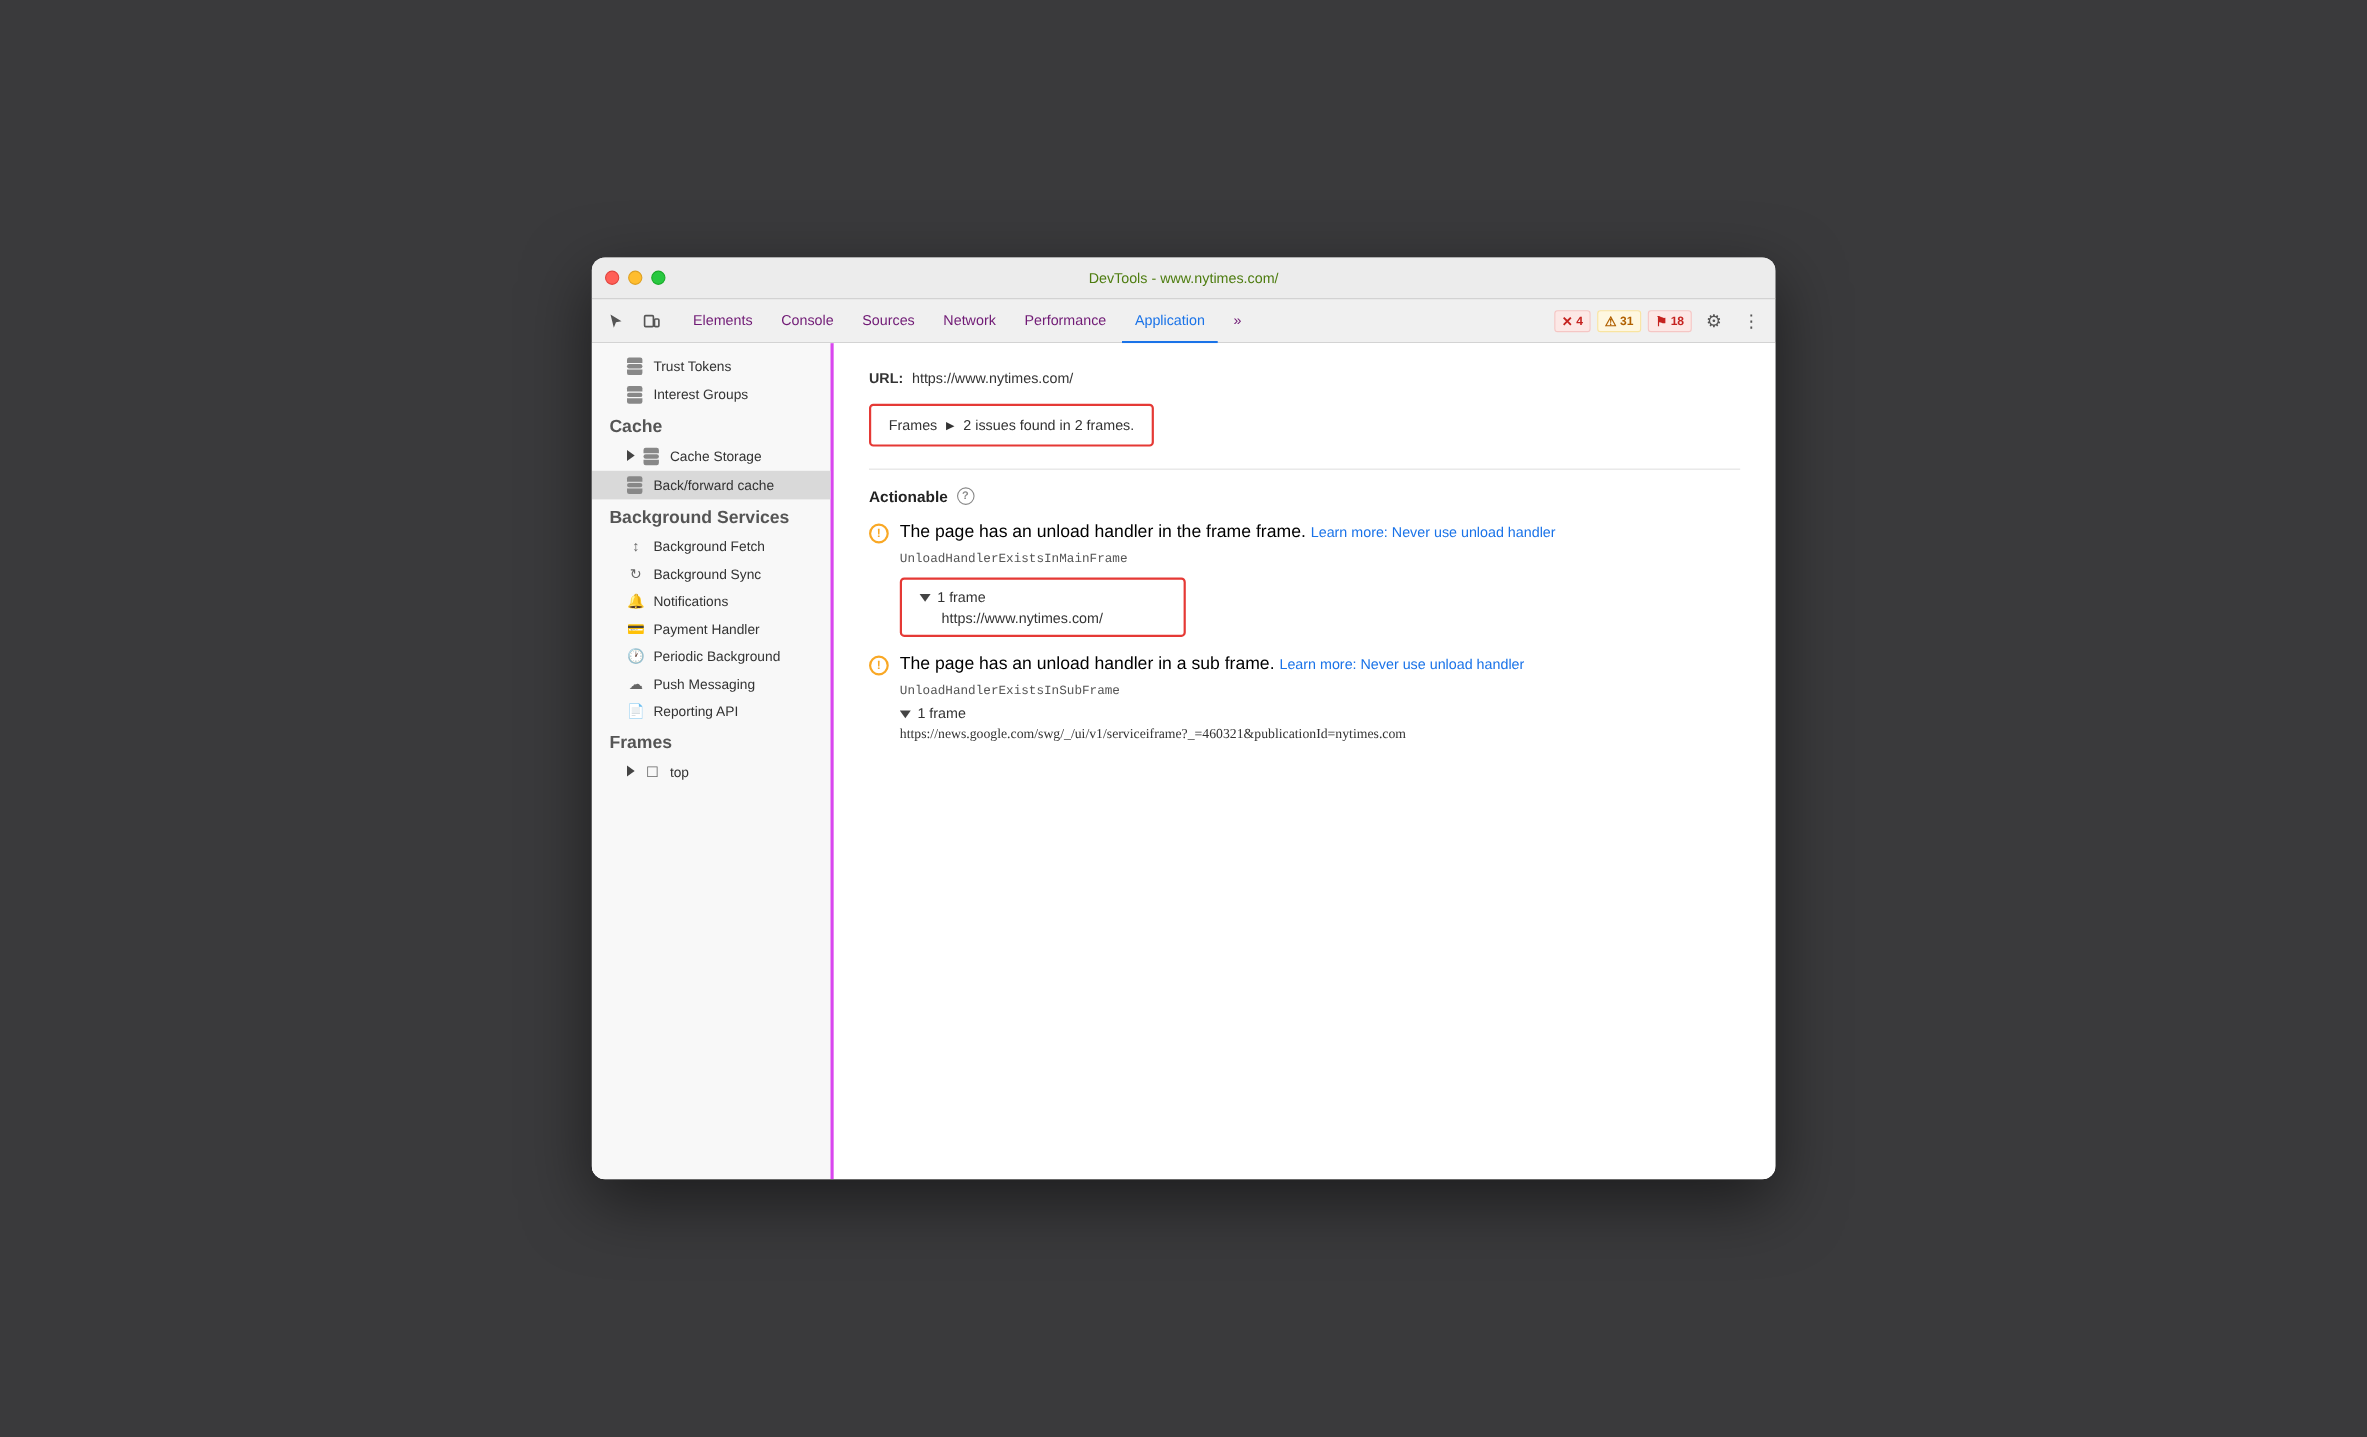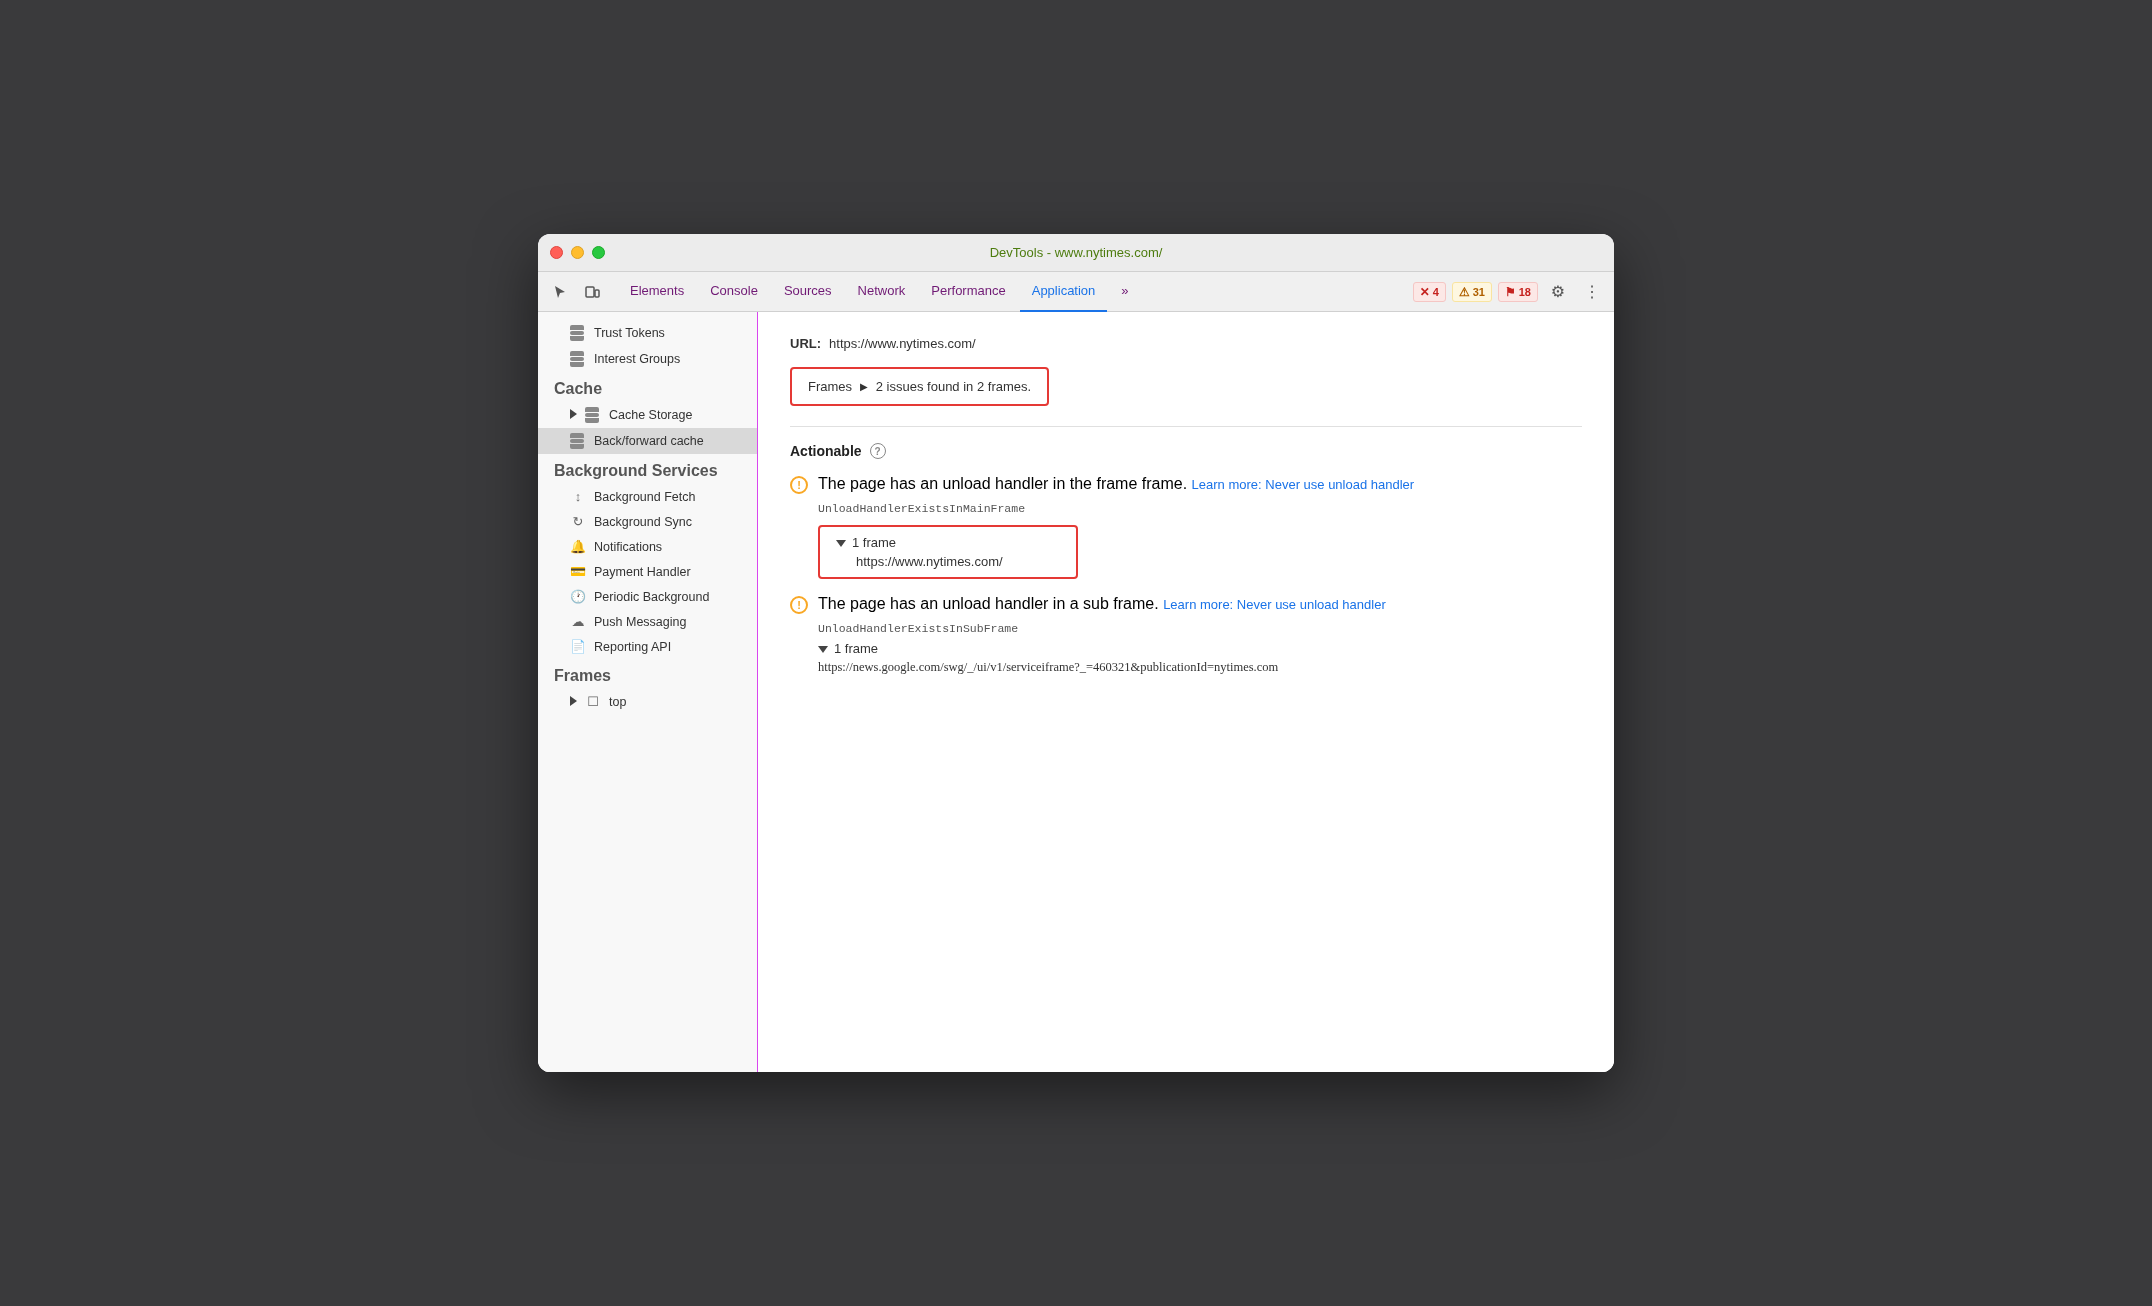--- a/index.html
+++ b/index.html
@@ -126,21 +126,21 @@
       font-size: 16px;
     }
     .main-content {
       display: flex;
       height: calc(100vh - 120px);
       max-height: 760px;
       background: white;
     }
     .sidebar {
       width: 220px;
-      border-right: 1px solid #d946ef;
+      border-right: 3px solid #d946ef;
       background: #f8f8f8;
       overflow-y: auto;
       padding: 8px 0;
       flex-shrink: 0;
     }
     .sidebar-section-label {
       font-size: 16px;
       font-weight: 600;
       color: #555;
       padding: 8px 16px 4px;

